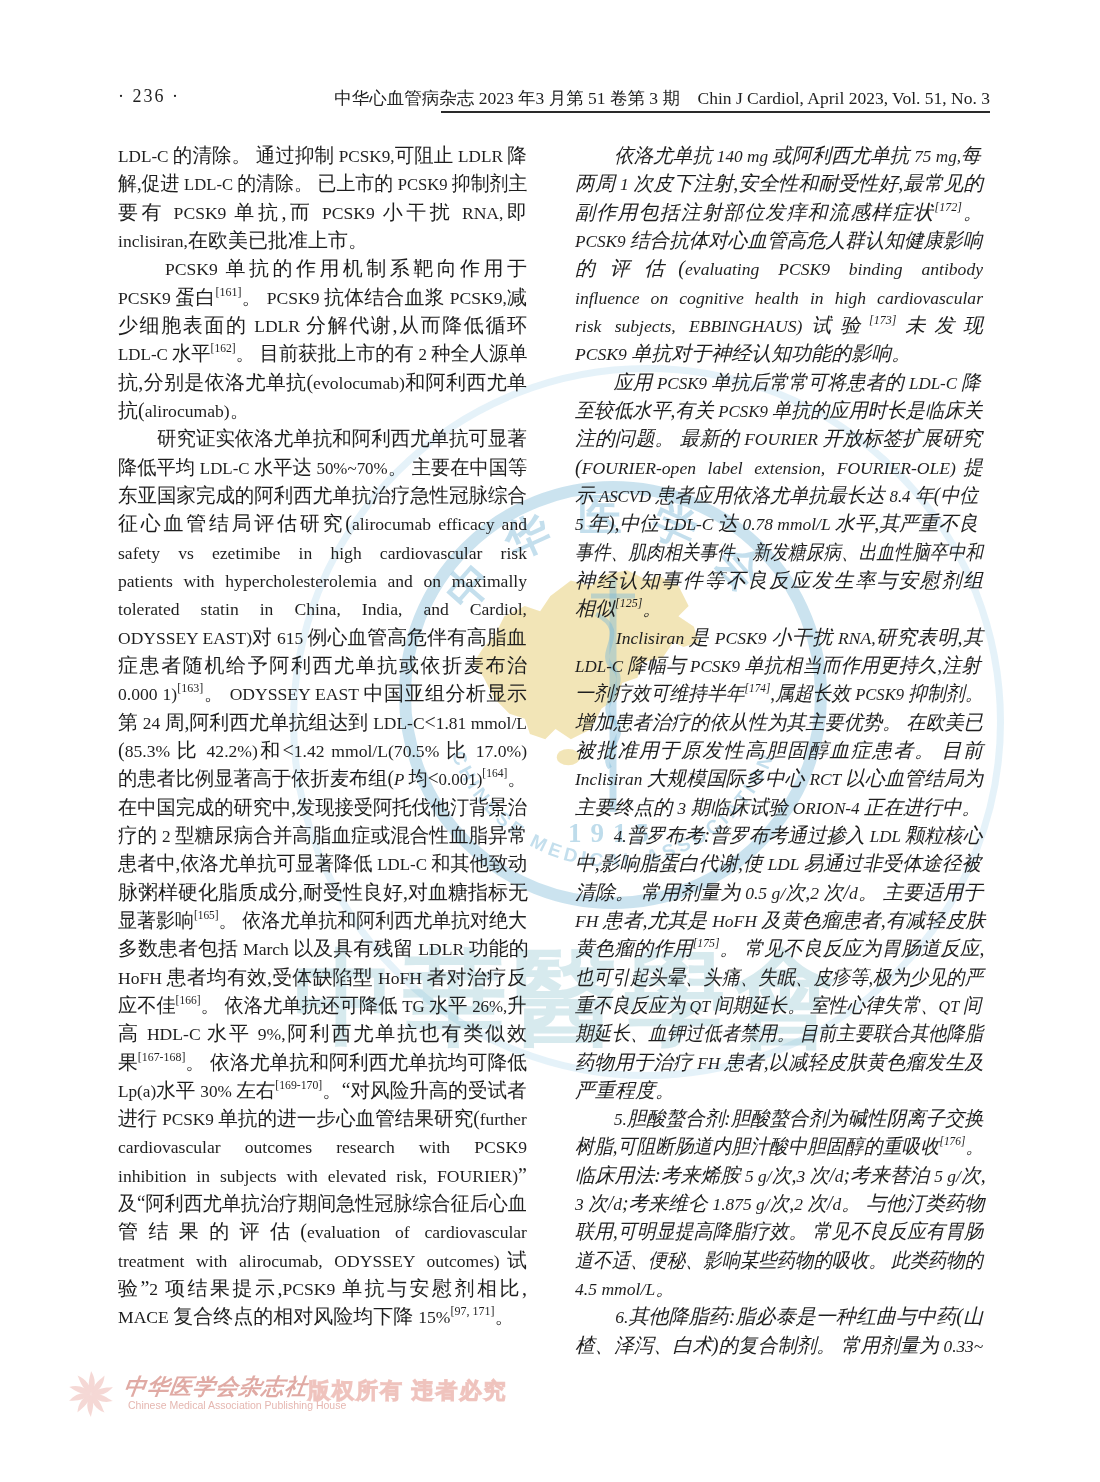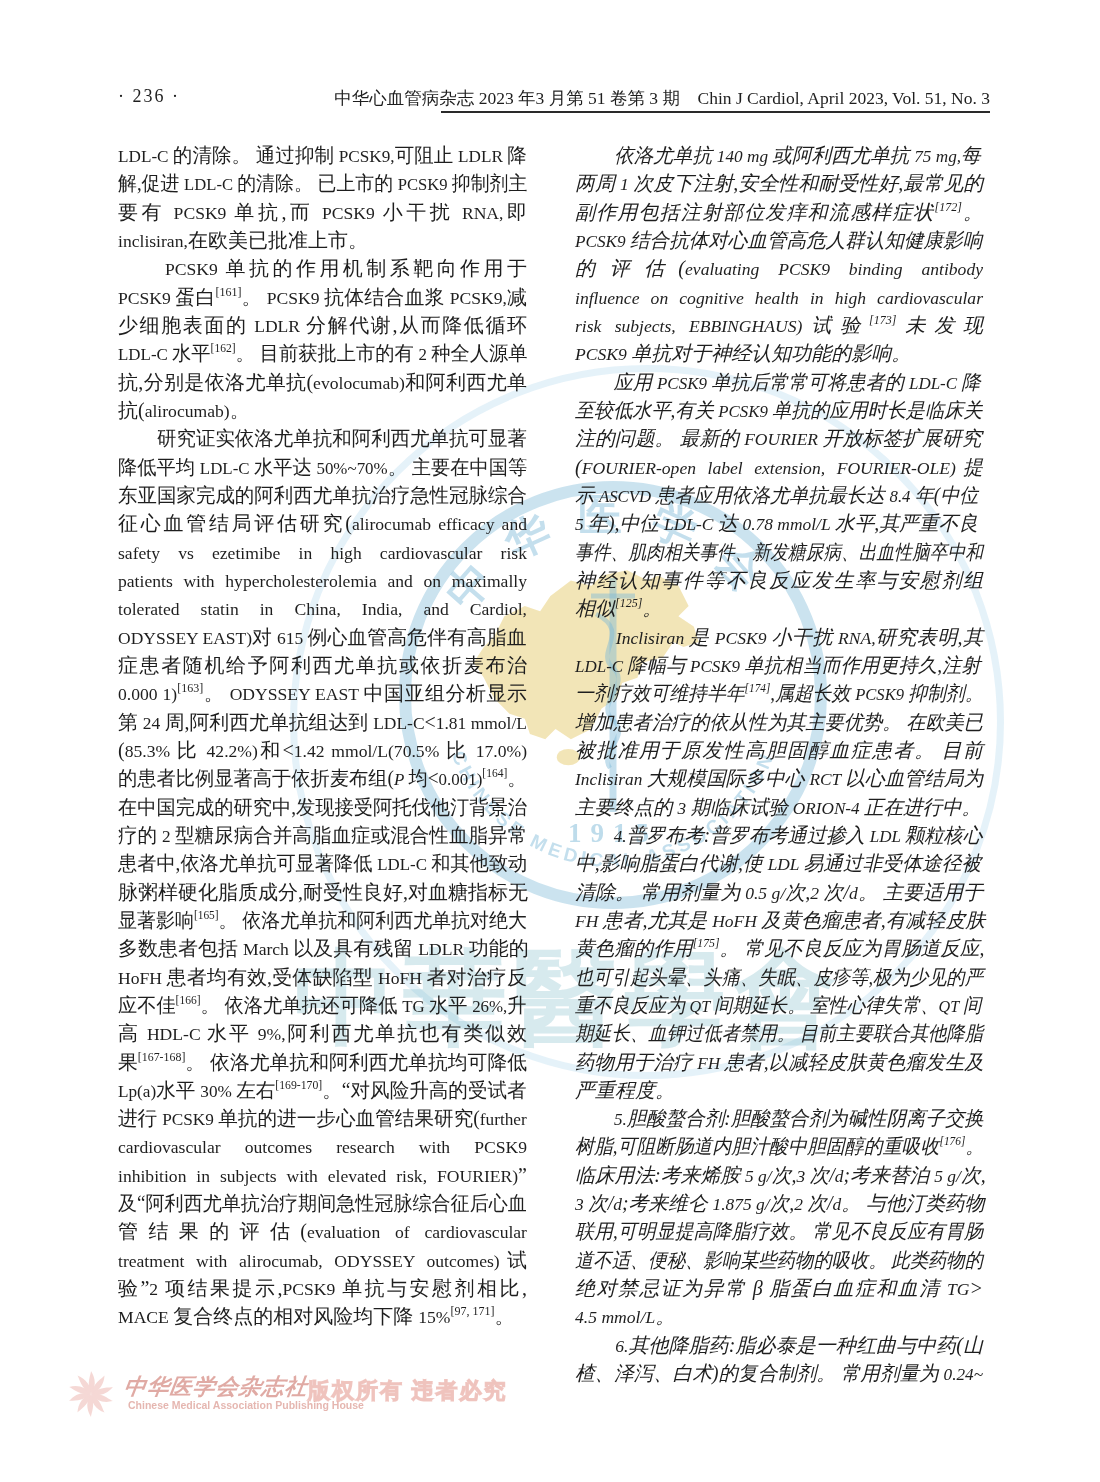--- a/index.html
+++ b/index.html
@@ -35,21 +35,21 @@
   .wm-brand{
     position:absolute;left:293px;top:930px;font-size:104px;font-weight:bold;letter-spacing:6px;
     color:rgba(124,186,200,0.30);white-space:nowrap;
   }
   .wm-flower{position:absolute;left:66px;top:1369px;width:50px;height:50px;opacity:0.55;}
   .wm-publisher-cn{
     position:absolute;left:124px;top:1372px;font-size:22px;font-weight:bold;font-style:italic;
     letter-spacing:1px;color:rgba(213,142,134,0.75);white-space:nowrap;transform:skewX(-8deg);
   }
   .wm-publisher-en{
-    position:absolute;left:128px;top:1399px;font-size:10.5px;font-weight:bold;
+    position:absolute;left:128px;top:1399px;font-size:10.5px;font-weight:normal;
     color:rgba(222,164,156,0.8);white-space:nowrap;font-family:"Liberation Sans","DejaVu Sans",sans-serif;
   }
   .wm-copyright{
     position:absolute;left:308px;top:1376px;font-size:22px;font-weight:bold;letter-spacing:2px;
     color:rgba(238,195,189,0.30);-webkit-text-stroke:1.1px rgba(235,180,173,0.75);white-space:nowrap;
   }
 </style>
 </head>
 <body>
 
@@ -187,19 +187,18 @@
       <div class="line" style="transform-origin: left center; transform: scaleX(0.916854); text-align-last: left;">重不良反应为 <span class="lat">QT </span>间期延长。 室性心律失常、<span class="lat">QT </span>间</div>
       <div class="line" style="transform-origin: left center; transform: scaleX(0.916854); text-align-last: left;">期延长、血钾过低者禁用。 目前主要联合其他降脂</div>
       <div class="line" style="transform-origin: left center; transform: scaleX(0.978417); text-align-last: left;">药物用于治疗 <span class="lat">FH </span>患者,以减轻皮肤黄色瘤发生及</div>
       <div class="line end">严重程度。</div>
       <div class="line" style="transform-origin: left center; transform: scaleX(0.973747); text-align-last: left;">　　<span class="lat">5.</span>胆酸螯合剂:胆酸螯合剂为碱性阴离子交换</div>
       <div class="line" style="transform-origin: left center; transform: scaleX(0.946636); text-align-last: left;">树脂,可阻断肠道内胆汁酸中胆固醇的重吸收<sup>[<span class="lat">176</span>]</sup>。</div>
       <div class="line" style="transform-origin: left center; transform: scaleX(0.990291); text-align-last: left;">临床用法:考来烯胺 <span class="lat">5 g/</span>次,<span class="lat">3 </span>次/<span class="lat">d</span>;考来替泊 <span class="lat">5 g/</span>次,</div>
       <div class="line" style="transform-origin: left center; transform: scaleX(0.987893); text-align-last: left;"><span class="lat">3 </span>次/<span class="lat">d</span>;考来维仑 <span class="lat">1.875 g/</span>次,<span class="lat">2 </span>次/<span class="lat">d</span>。 与他汀类药物</div>
       <div class="line" style="transform-origin: left center; transform: scaleX(0.948837); text-align-last: left;">联用,可明显提高降脂疗效。 常见不良反应有胃肠</div>
       <div class="line" style="transform-origin: left center; transform: scaleX(0.916854); text-align-last: left;">道不适、便秘、影响某些药物的吸收。 此类药物的</div>
-      <div class="line">绝对禁忌证为异常 β 脂蛋白血症和血清 <span class="lat">TG</span>&gt;</div>
       <div class="line end"><span class="lat">4.5 mmol/L</span>。</div>
       <div class="line">　　<span class="lat">6.</span>其他降脂药:脂必泰是一种红曲与中药(山</div>
-      <div class="line" style="transform-origin: left center; transform: scaleX(0.978417); text-align-last: left;">楂、泽泻、白术)的复合制剂。 常用剂量为 <span class="lat">0.24~</span></div>
+      <div class="line" style="transform-origin: left center; transform: scaleX(0.978417); text-align-last: left;">楂、泽泻、白术)的复合制剂。 常用剂量为 <span class="lat">0.33~</span></div>
     </div>
 
 </div>
 
 </body></html>

